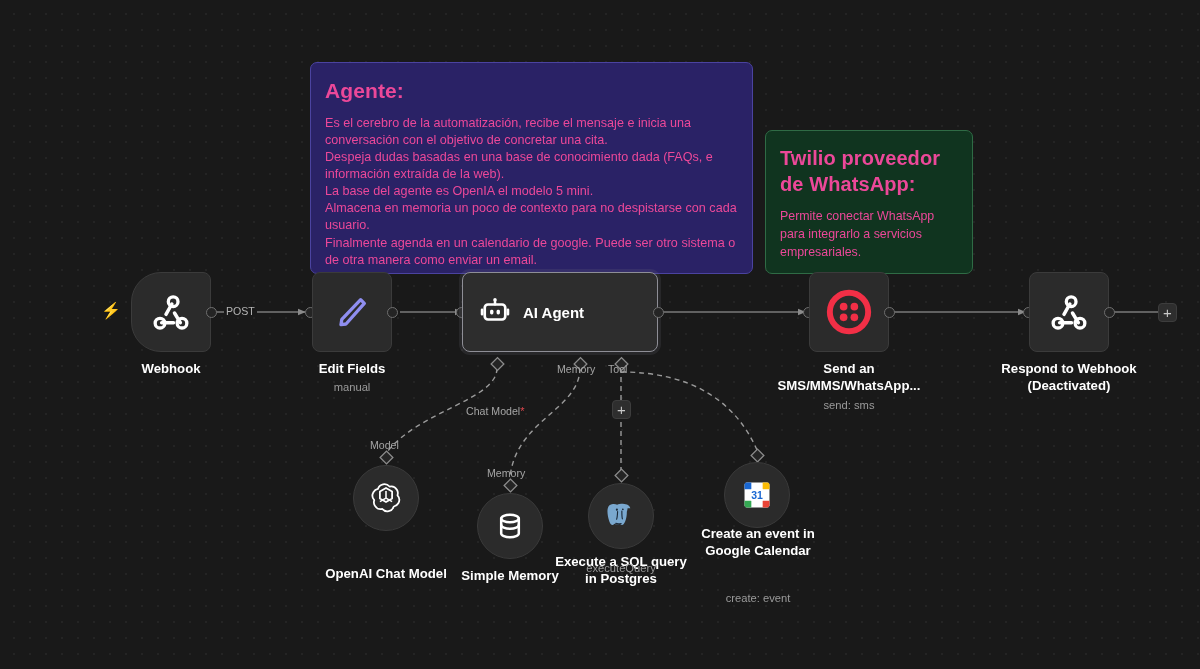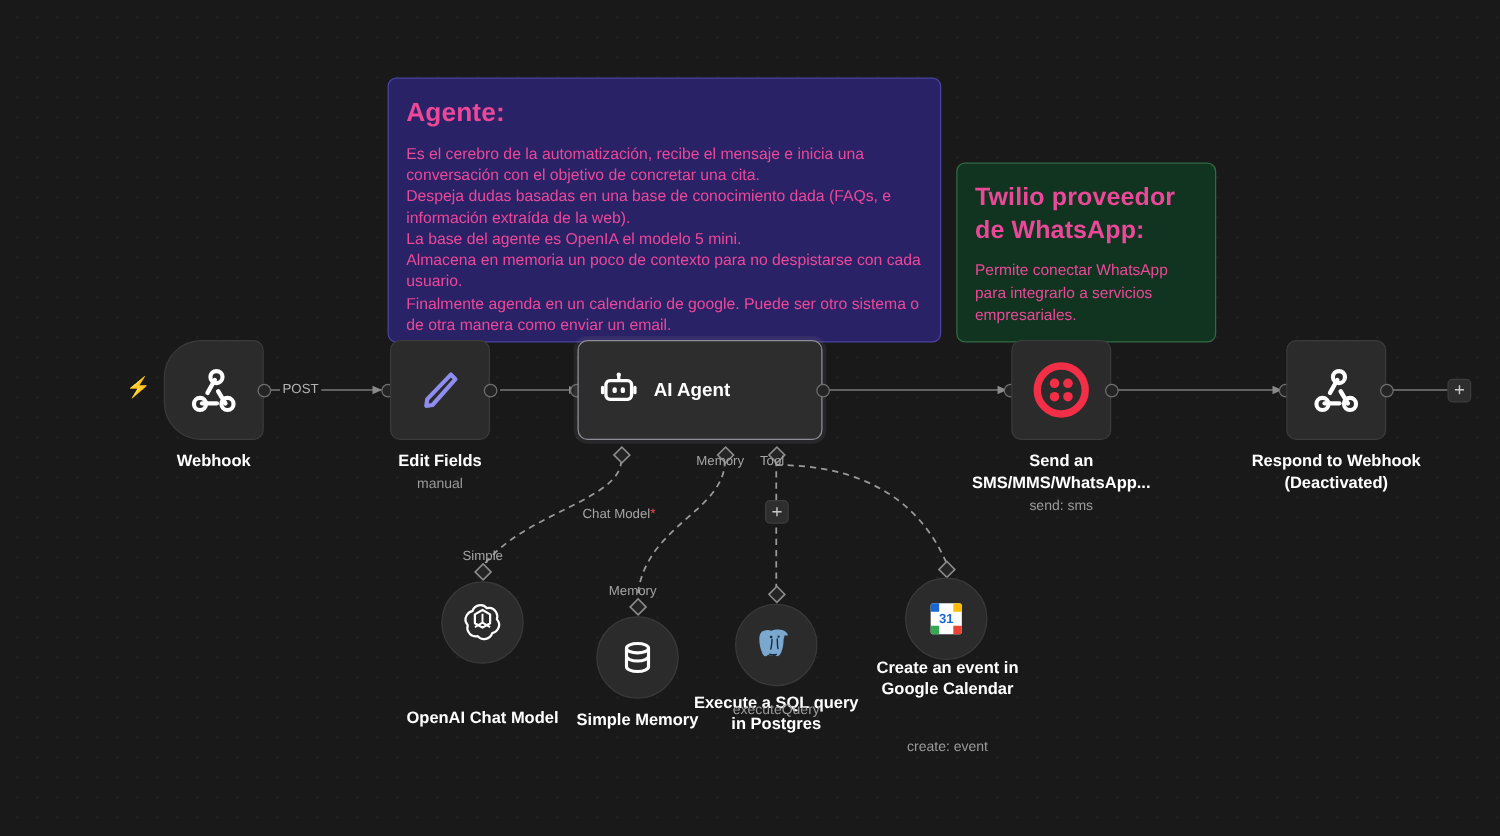--- a/index.html
+++ b/index.html
@@ -264,21 +264,21 @@
         <circle cx="18.6" cy="18.7" r="2.9"></circle>
         <circle cx="5.4" cy="18.7" r="2.9"></circle>
       </g>
     </svg>
   </div>
   <div class="port" style="left:1104px; top:307px;"></div>
   <div class="node-label" style="left:979px; top:360px; width:180px;">Respond to Webhook
 (Deactivated)</div>
   <div class="plus-btn" style="left:1158px; top:303px;">+</div>
 
-  <div class="port-label" style="left:370px; top:439px;">Simple</div>
+  <div class="port-label" style="left:370px; top:439px;">Model</div>
   <div class="subnode" style="left:353px; top:465px; width:66px; height:66px;">
     <svg width="34" height="34" viewBox="0 0 24 24">
       <path d="M20.1 10.1a4.7 4.7 0 0 0-.4-3.9 4.8 4.8 0 0 0-5.2-2.3A4.8 4.8 0 0 0 6.3 5.6a4.8 4.8 0 0 0-3.2 2.3 4.8 4.8 0 0 0 .6 5.6 4.7 4.7 0 0 0 .4 3.9 4.8 4.8 0 0 0 5.2 2.3 4.8 4.8 0 0 0 8.2-1.7 4.8 4.8 0 0 0 3.2-2.3 4.8 4.8 0 0 0-.6-5.6z M12 4.9l4.3 2.5v5l-4.3 2.5-4.3-2.5v-5z" fill="none" stroke="#ffffff" stroke-width="1.25" stroke-linejoin="round"></path>
       <path d="M12 7.1 L12 12.1 L16.3 14.6 M12 12.1 L7.7 14.6" fill="none" stroke="#ffffff" stroke-width="1.1"></path>
     </svg>
   </div>
   <div class="node-label" style="left:311px; top:539px; width:150px;margin-top:26px;">OpenAI Chat Model</div>
 
   <div class="port-label" style="left:487px; top:467px;">Memory</div>
   <div class="subnode" style="left:477px; top:493px; width:66px; height:66px;">

